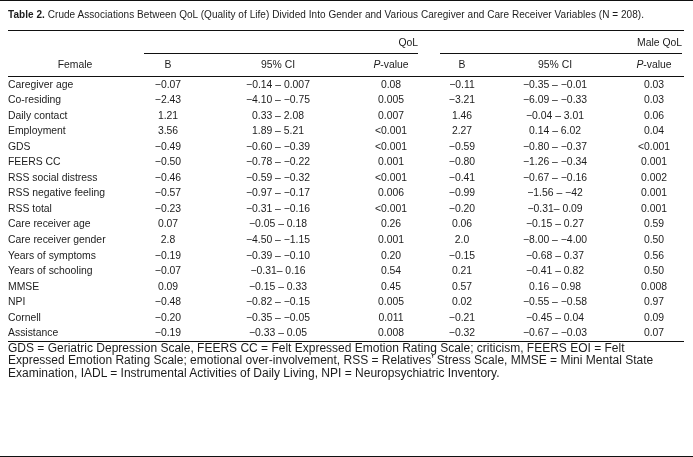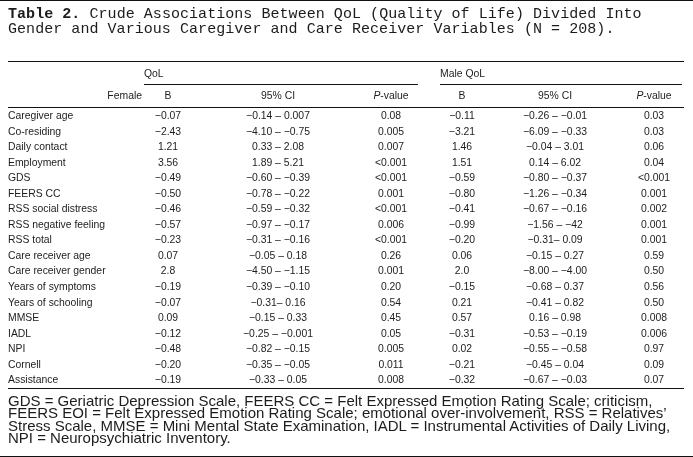--- a/index.html
+++ b/index.html
@@ -12,64 +12,63 @@
   .page {
     width: 693px;
     height: 457px;
     background: #fff;
     padding: 7px 9px 0 8px;
     border-top: 1px solid #111;
     border-bottom: 1px solid #111;
     overflow: hidden;
   }
   .caption {
-    font-size: 15px;
+    font-size: 10px;
     line-height: 14.5px;
     letter-spacing: 0.05px;
-    margin-bottom: 24px;
-    font-family: Liberation Mono, monospace;
+    margin-bottom: 7px;
   }
   .cap-label { font-weight: bold; }
   table.stats {
     width: 100%;
     border-collapse: collapse;
     border-top: 1px solid #111;
     border-bottom: 1px solid #111;
     font-size: 10.4px;
     table-layout: fixed;
   }
   th { font-weight: normal; }
   tr.group-row th { padding-top: 5px; vertical-align: bottom; }
   tr.group-row th.group-cell { padding-left: 2px; padding-right: 2px; }
   .group-inner {
     border-bottom: 1px solid #111;
-    text-align: left;
+    text-align: right;
     padding: 0 0 4px 0;
     line-height: 13px;
   }
   tr.colhead-row th {
     border-bottom: 1px solid #111;
     padding: 4px 0 5px 0;
     text-align: center;
     line-height: 13px;
     white-space: nowrap;
   }
-  tr.colhead-row th.stub { text-align: right; }
+  tr.colhead-row th.stub { text-align: center; }
   tbody td {
     text-align: center;
     line-height: 15.55px;
     white-space: nowrap;
     overflow: hidden;
   }
   tbody td.rowlabel { text-align: left; }
   .pv i { font-style: italic; }
   .footnote {
-    font-size: 15px;
+    font-size: 12px;
     line-height: 12.4px;
-    margin-top: 6px;
+    margin-top: 0;
     color: #1c1c1c;
   }
 </style>
 </head>
 <body>
 
 <div class="page">
 
   <div class="caption">
     <span class="cap-label">Table 2.</span>
@@ -110,21 +109,21 @@
       </tr>
     </thead>
     <tbody>
         <tr>
           <td class="rowlabel">Caregiver age</td>
           <td>−0.07</td>
           <td>−0.14 – 0.007</td>
           <td>0.08</td>
           <td></td>
           <td>−0.11</td>
-          <td>−0.26 – −0.01</td>
+          <td>−0.35 – −0.01</td>
           <td>0.03</td>
         </tr>
         <tr>
           <td class="rowlabel">Co-residing</td>
           <td>−2.43</td>
           <td>−4.10 – −0.75</td>
           <td>0.005</td>
           <td></td>
           <td>−3.21</td>
           <td>−6.09 – −0.33</td>
@@ -139,21 +138,21 @@
           <td>1.46</td>
           <td>−0.04 – 3.01</td>
           <td>0.06</td>
         </tr>
         <tr>
           <td class="rowlabel">Employment</td>
           <td>3.56</td>
           <td>1.89 – 5.21</td>
           <td>&lt;0.001</td>
           <td></td>
-          <td>1.51</td>
+          <td>2.27</td>
           <td>0.14 – 6.02</td>
           <td>0.04</td>
         </tr>
         <tr>
           <td class="rowlabel">GDS</td>
           <td>−0.49</td>
           <td>−0.60 – −0.39</td>
           <td>&lt;0.001</td>
           <td></td>
           <td>−0.59</td>
@@ -244,30 +243,20 @@
           <td class="rowlabel">MMSE</td>
           <td>0.09</td>
           <td>−0.15 – 0.33</td>
           <td>0.45</td>
           <td></td>
           <td>0.57</td>
           <td>0.16 – 0.98</td>
           <td>0.008</td>
         </tr>
         <tr>
-          <td class="rowlabel">IADL</td>
-          <td>−0.12</td>
-          <td>−0.25 – −0.001</td>
-          <td>0.05</td>
-          <td></td>
-          <td>−0.31</td>
-          <td>−0.53 – −0.19</td>
-          <td>0.006</td>
-        </tr>
-        <tr>
           <td class="rowlabel">NPI</td>
           <td>−0.48</td>
           <td>−0.82 – −0.15</td>
           <td>0.005</td>
           <td></td>
           <td>0.02</td>
           <td>−0.55 – −0.58</td>
           <td>0.97</td>
         </tr>
         <tr>

